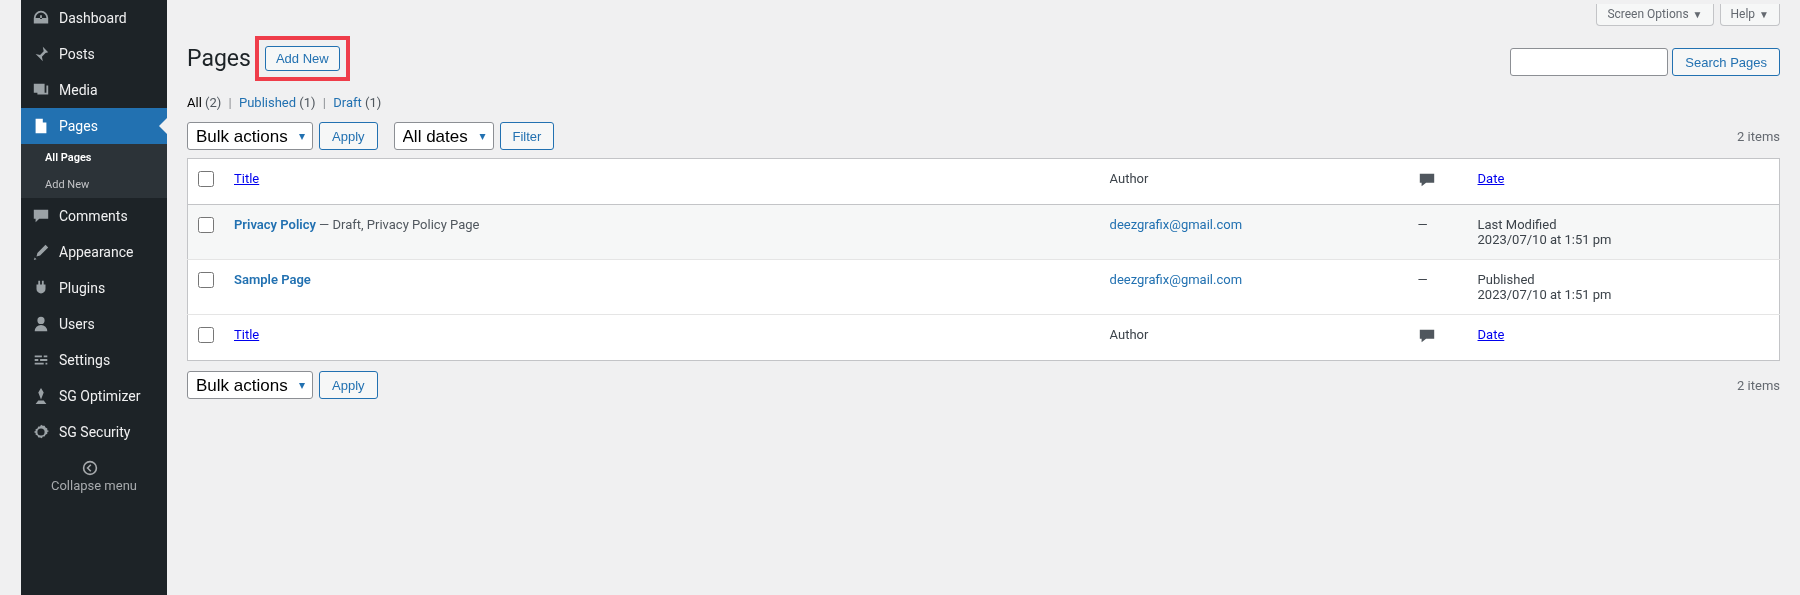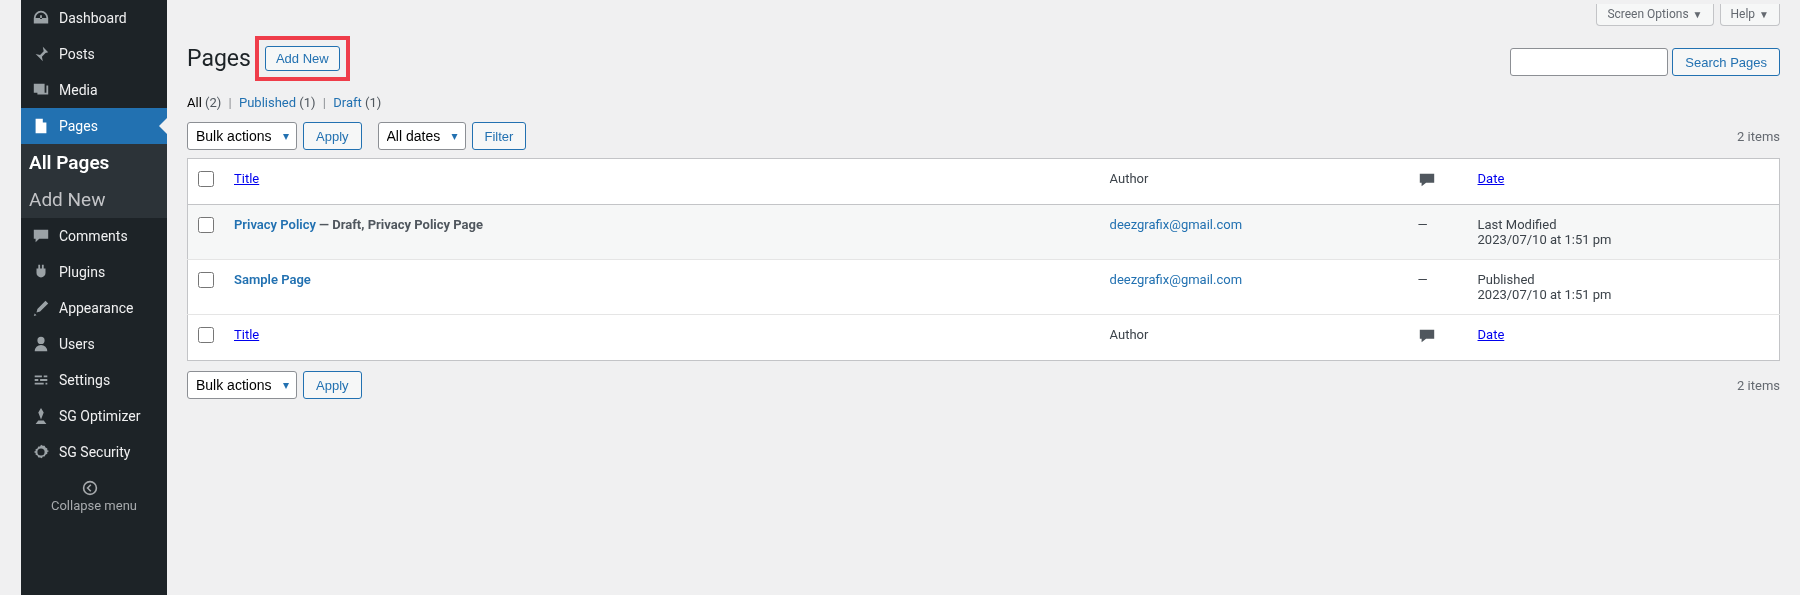--- a/index.html
+++ b/index.html
@@ -6,58 +6,58 @@
 body { font-family: -apple-system, BlinkMacSystemFont, "Segoe UI", Roboto, sans-serif; font-size: 13px; color: #3c434a; background: #f0f0f1; width: 1800px; height: 595px; overflow: hidden; }
 .wrap { display: flex; height: 100%; margin-left: 21px; }
 .sidebar { width: 146px; background: #1d2327; color: #f0f0f1; font-size: 14px; }
 .sidebar .menu-item { display: flex; align-items: center; padding: 8px 10px; color: #f0f0f1; cursor: pointer; }
 .sidebar .menu-item.active { background: #2271b1; color: #fff; position: relative; }
 .sidebar .menu-item.active::after { content: ''; position: absolute; right: 0; top: 50%; transform: translateY(-50%); border: 8px solid transparent; border-right-color: #f0f0f1; }
 .sidebar .menu-item .icon { width: 20px; height: 20px; margin-right: 8px; display: inline-flex; align-items: center; justify-content: center; }
 .sidebar .menu-item .icon svg { width: 18px; height: 18px; fill: rgba(240,246,252,.6); }
 .sidebar .menu-item.active .icon svg { fill: #fff; }
 .sidebar .submenu { background: #2c3338; }
-.sidebar .submenu .sub-item { padding: 7px 8px; font-size: 19px; color: #c3c4c7; cursor: pointer; }
+.sidebar .submenu .sub-item { padding: 7px 24px; font-size: 11px; color: #c3c4c7; cursor: pointer; }
 .sidebar .submenu .sub-item.active { color: #fff; font-weight: 600; }
 .sidebar .collapse { display: flex; align-items: center; padding: 8px 10px; color: #a7aaad; cursor: pointer; font-size: 13px; flex-direction: column; }
 .sidebar .collapse .icon { width: 20px; height: 20px; margin-right: 8px; display: inline-flex; align-items: center; justify-content: center; }
 .sidebar .collapse .icon svg { fill: #a7aaad; width: 16px; height: 16px; }
 .main { flex: 1; padding: 0 20px 20px 20px; position: relative; }
 .topbar { display: flex; justify-content: flex-end; gap: 6px; padding-top: 4px; }
 .top-tab { background: #f6f7f7; border: 1px solid #c3c4c7; border-top: none; border-radius: 0 0 4px 4px; padding: 3px 10px 4px 10px; font-size: 12px; color: #646970; cursor: pointer; }
 .top-tab .tri { font-size: 10px; margin-left: 4px; color: #646970; }
 .heading-row { margin-top: 10px; display: flex; align-items: center; }
 h1 { font-size: 23px; font-weight: 400; color: #1d2327; }
 .add-new-wrap { border: 4px solid #ef3d4a; padding: 6px; margin-left: 4px; }
 .add-new { border: 1px solid #2271b1; color: #2271b1; background: #f6f7f7; padding: 4px 10px; font-size: 13px; cursor: pointer; border-radius: 3px; }
 .subsub { margin-top: 14px; font-size: 13px; }
 .subsub a { color: #2271b1; text-decoration: none; }
 .subsub .current { color: #000; font-weight: 400; }
 .subsub .sep { color: #8c8f94; padding: 0 4px; }
 .subsub .count { color: #50575e; }
 .tablenav { display: flex; align-items: center; margin-top: 12px; }
-.select { border: 1px solid #8c8f94; background: #fff; padding: 4px 24px 4px 8px; font-size: 14px; border-radius: 3px; height: 28px; appearance: none; position: relative; }
+.select { border: 1px solid #8c8f94; background: #fff; padding: 4px 24px 4px 8px; font-size: 17px; border-radius: 3px; height: 28px; appearance: none; position: relative; }
 .select-wrap { position: relative; display: inline-block; margin-right: 6px; }
 .select-wrap::after { content: '▾'; position: absolute; right: 8px; top: 50%; transform: translateY(-50%); color: #2271b1; font-size: 12px; pointer-events: none; }
 .btn { border: 1px solid #2271b1; color: #2271b1; background: #f6f7f7; padding: 4px 12px; font-size: 13px; cursor: pointer; border-radius: 3px; height: 28px; }
 .search-box { position: absolute; right: 20px; top: 48px; display: flex; gap: 4px; }
 .search-box input { border: 1px solid #8c8f94; padding: 3px 6px; height: 28px; width: 158px; border-radius: 3px; }
 .items-count { margin-left: auto; font-size: 13px; color: #646970; text-align: right; }
 table.wp-list { width: 100%; border: 1px solid #c3c4c7; border-collapse: collapse; margin-top: 8px; background: #fff; }
 table.wp-list th, table.wp-list td { padding: 12px 10px; text-align: left; vertical-align: top; font-size: 13px; }
 table.wp-list thead th, table.wp-list tfoot th { border-bottom: 1px solid #c3c4c7; font-weight: 400; color: #2271b1; }
 table.wp-list thead th.plain, table.wp-list tfoot th.plain { color: #3c434a; font-weight: 400; }
 table.wp-list tfoot th { border-top: 1px solid #c3c4c7; border-bottom: none; }
 table.wp-list tbody tr:nth-child(odd) { background: #f6f7f7; }
 table.wp-list tbody td { border-bottom: 1px solid #e5e5e5; }
 table.wp-list .col-cb { width: 30px; }
 table.wp-list .col-title { width: 55%; }
 table.wp-list .col-comments { width: 60px; text-align: left; }
 a.row-link { color: #2271b1; text-decoration: none; font-weight: 600; }
-.row-state { color: #50575e; font-weight: 700; }
+.row-state { color: #50575e; font-weight: 400; }
 .author-link { color: #2271b1; text-decoration: none; }
 .comment-icon svg { width: 18px; height: 18px; fill: #50575e; }
 input[type=checkbox] { width: 16px; height: 16px; border: 1px solid #8c8f94; border-radius: 3px; }
 </style>
 </head>
 <body>
 
 <div class="wrap">
   <div class="sidebar">
     <div class="menu-item">
@@ -100,32 +100,32 @@
       <span class="icon">
           <svg viewBox="0 0 20 20">
             <path d="M2 3h16v10H8l-4 4v-4H2z"></path>
           </svg>
         </span>
       <span>Comments</span>
     </div>
     <div class="menu-item">
       <span class="icon">
           <svg viewBox="0 0 20 20">
+            <path d="M15 2l3 3-9 9-4 1 1-4zM3 16l-1 3 3-1z"></path>
+          </svg>
+        </span>
+      <span>Appearance</span>
+    </div>
+    <div class="menu-item">
+      <span class="icon">
+          <svg viewBox="0 0 20 20">
             <path d="M7 2v4H5v5a5 5 0 0010 0V6h-2V2h-2v4H9V2z"></path>
           </svg>
         </span>
       <span>Plugins</span>
-    </div>
-    <div class="menu-item">
-      <span class="icon">
-          <svg viewBox="0 0 20 20">
-            <path d="M15 2l3 3-9 9-4 1 1-4zM3 16l-1 3 3-1z"></path>
-          </svg>
-        </span>
-      <span>Appearance</span>
     </div>
     <div class="menu-item">
       <span class="icon">
           <svg viewBox="0 0 20 20">
             <path d="M10 10a4 4 0 100-8 4 4 0 000 8zm-7 8a7 7 0 0114 0z"></path>
           </svg>
         </span>
       <span>Users</span>
     </div>
     <div class="menu-item">

